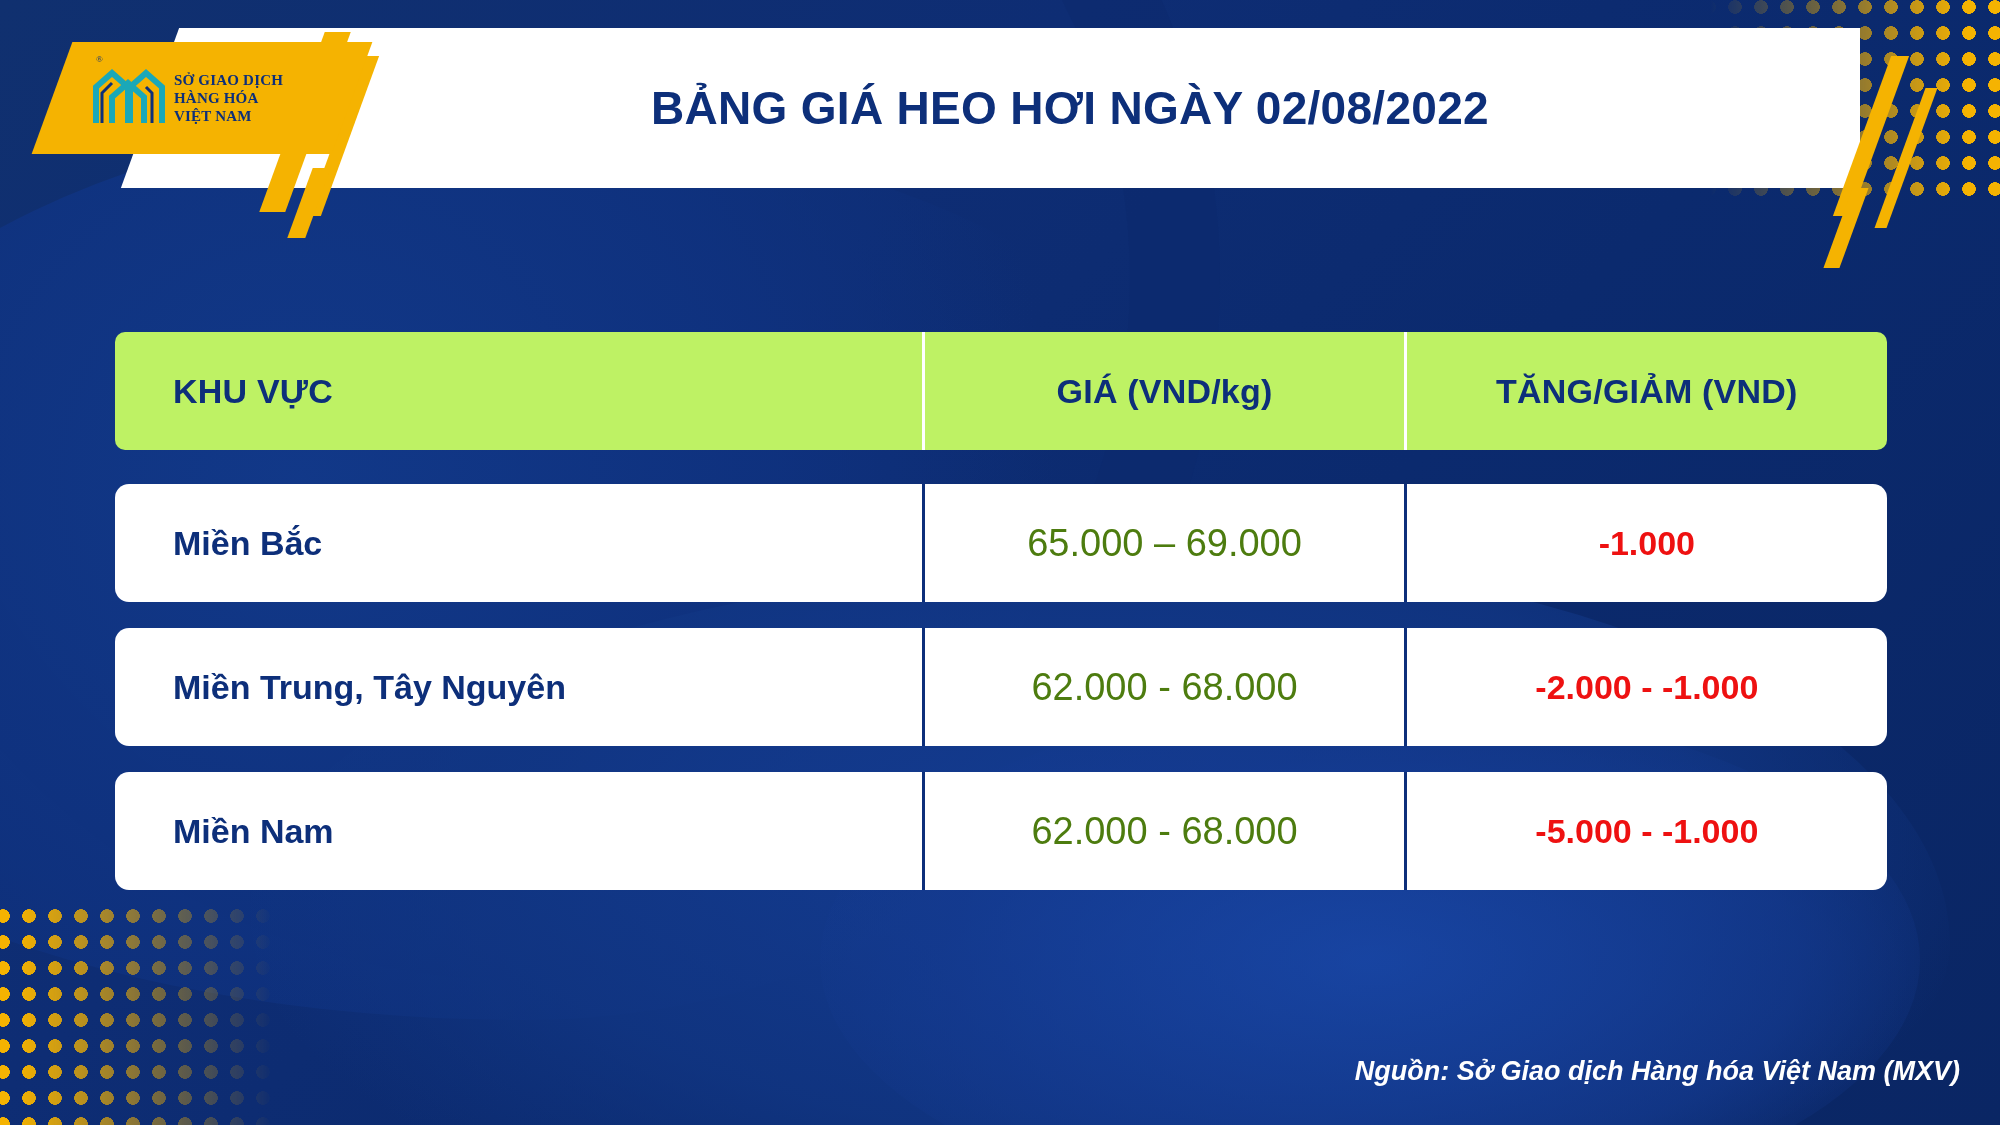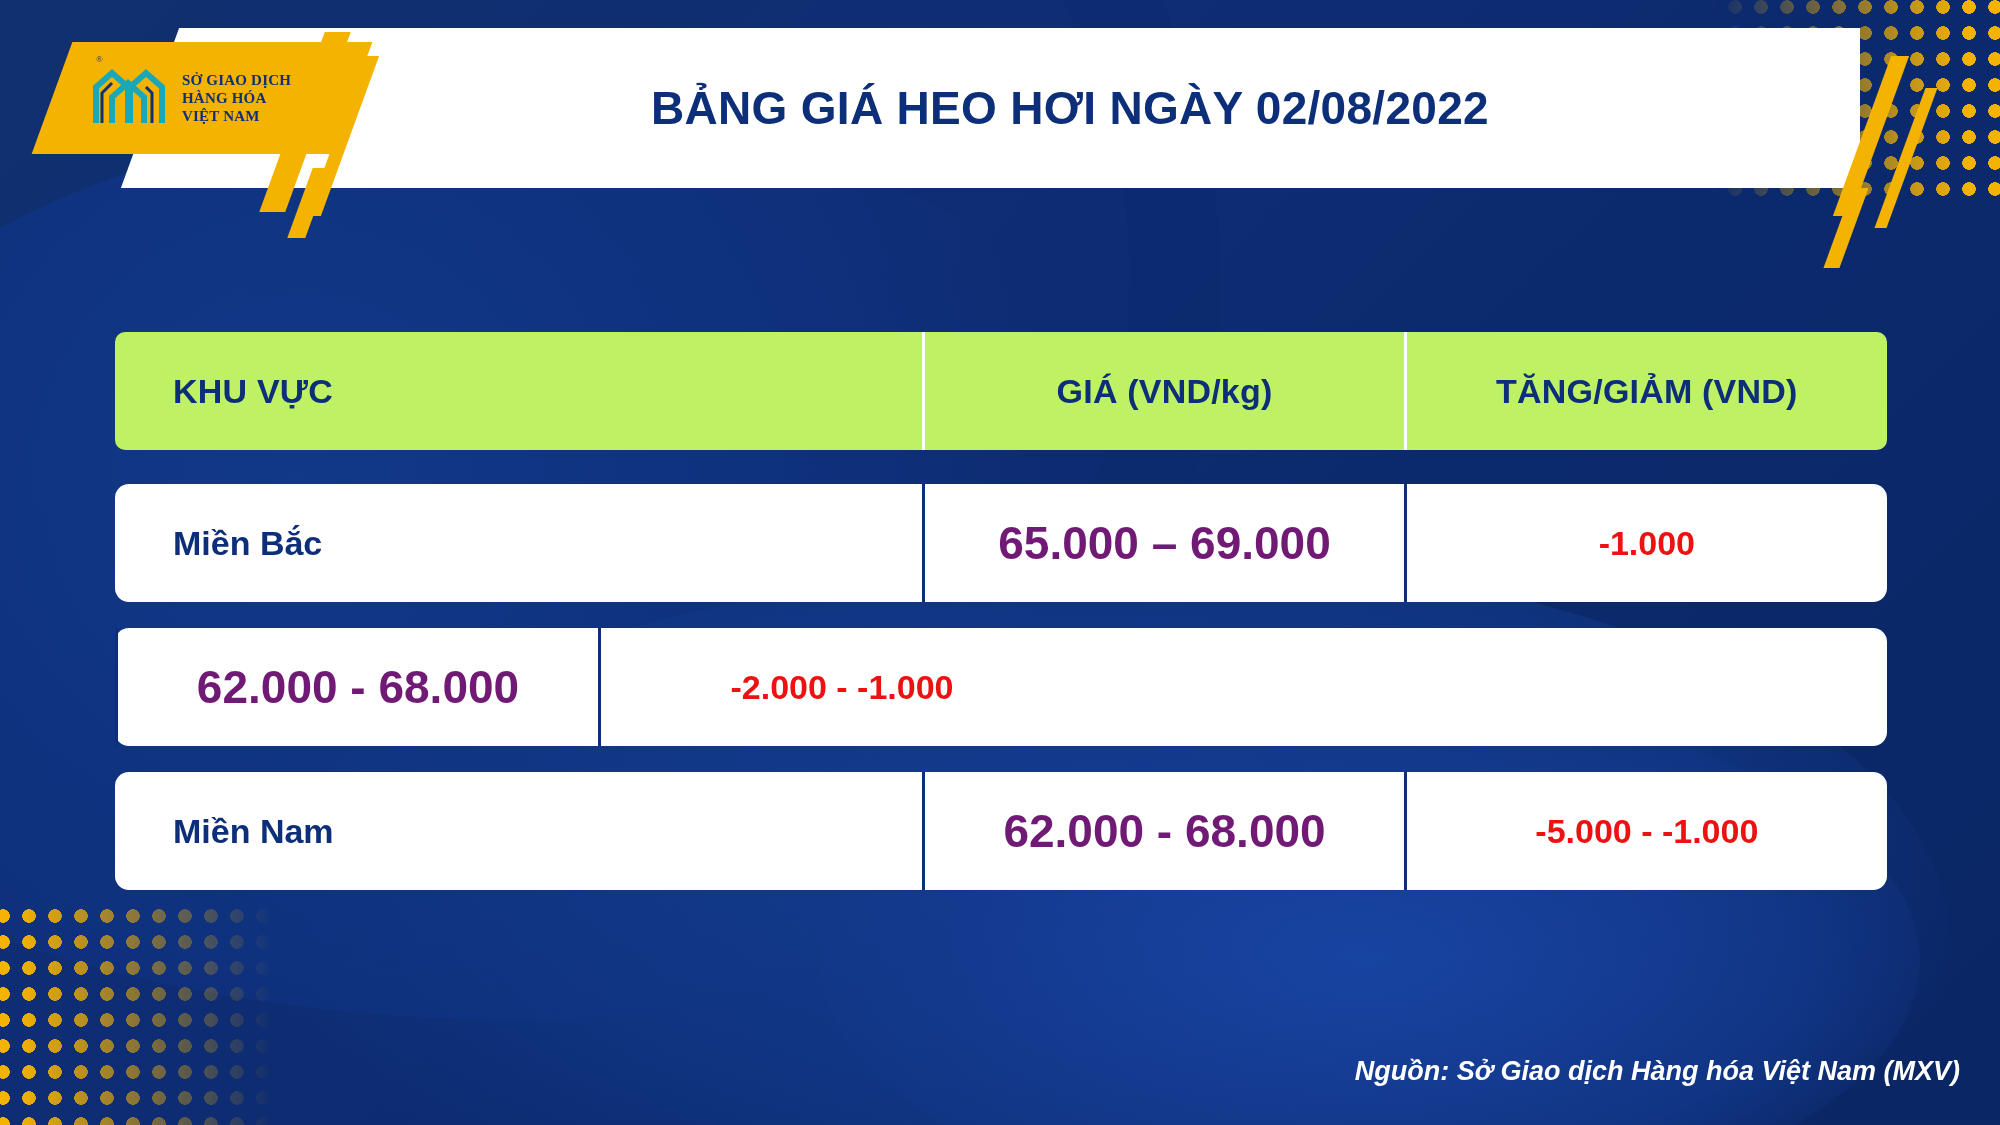--- a/index.html
+++ b/index.html
@@ -123,21 +123,21 @@
     width: 300px; height: 112px;
     background: #f5b301;
     transform: skewX(-20deg);
   }
   .logo-inner {
     position: absolute;
     left: 90px; top: 46px;
     width: 250px; height: 104px;
     display: flex;
     align-items: center;
-    gap: 8px;
+    gap: 0;
   }
   .logo-mark {
     width: 84px; height: 62px;
     position: relative;
     flex: none;
   }
   .logo-mark svg { display:block; }
   .logo-text {
     color: #0d2f7a;
     font-size: 15px;
@@ -207,23 +207,23 @@
     font-size: 34px;
     font-weight: bold;
     letter-spacing: .2px;
   }
   .td-region {
     color: #0d2f7a;
     font-size: 34px;
     font-weight: bold;
   }
   .td-price {
-    color: #701a75;
-    font-size: 46px;
-    font-weight: bold;
+    color: #4d7c0f;
+    font-size: 38px;
+    font-weight: normal;
   }
   .td-change {
     color: #ee1111;
     font-size: 34px;
     font-weight: bold;
   }
 
   
   .source {
     position: absolute;
@@ -307,20 +307,23 @@
     <div class="cell c-price">
       <span class="td-price">65.000 – 69.000</span>
     </div>
     <div class="divider"></div>
     <div class="cell c-change">
       <span class="td-change">-1.000</span>
     </div>
   </div>
 
   <div class="row row-body">
+    <div class="cell c-region">
+      <span class="td-region">Miền Trung, Tây Nguyên</span>
+    </div>
     <div class="divider"></div>
     <div class="cell c-price">
       <span class="td-price">62.000 - 68.000</span>
     </div>
     <div class="divider"></div>
     <div class="cell c-change">
       <span class="td-change">-2.000 - -1.000</span>
     </div>
   </div>
 

